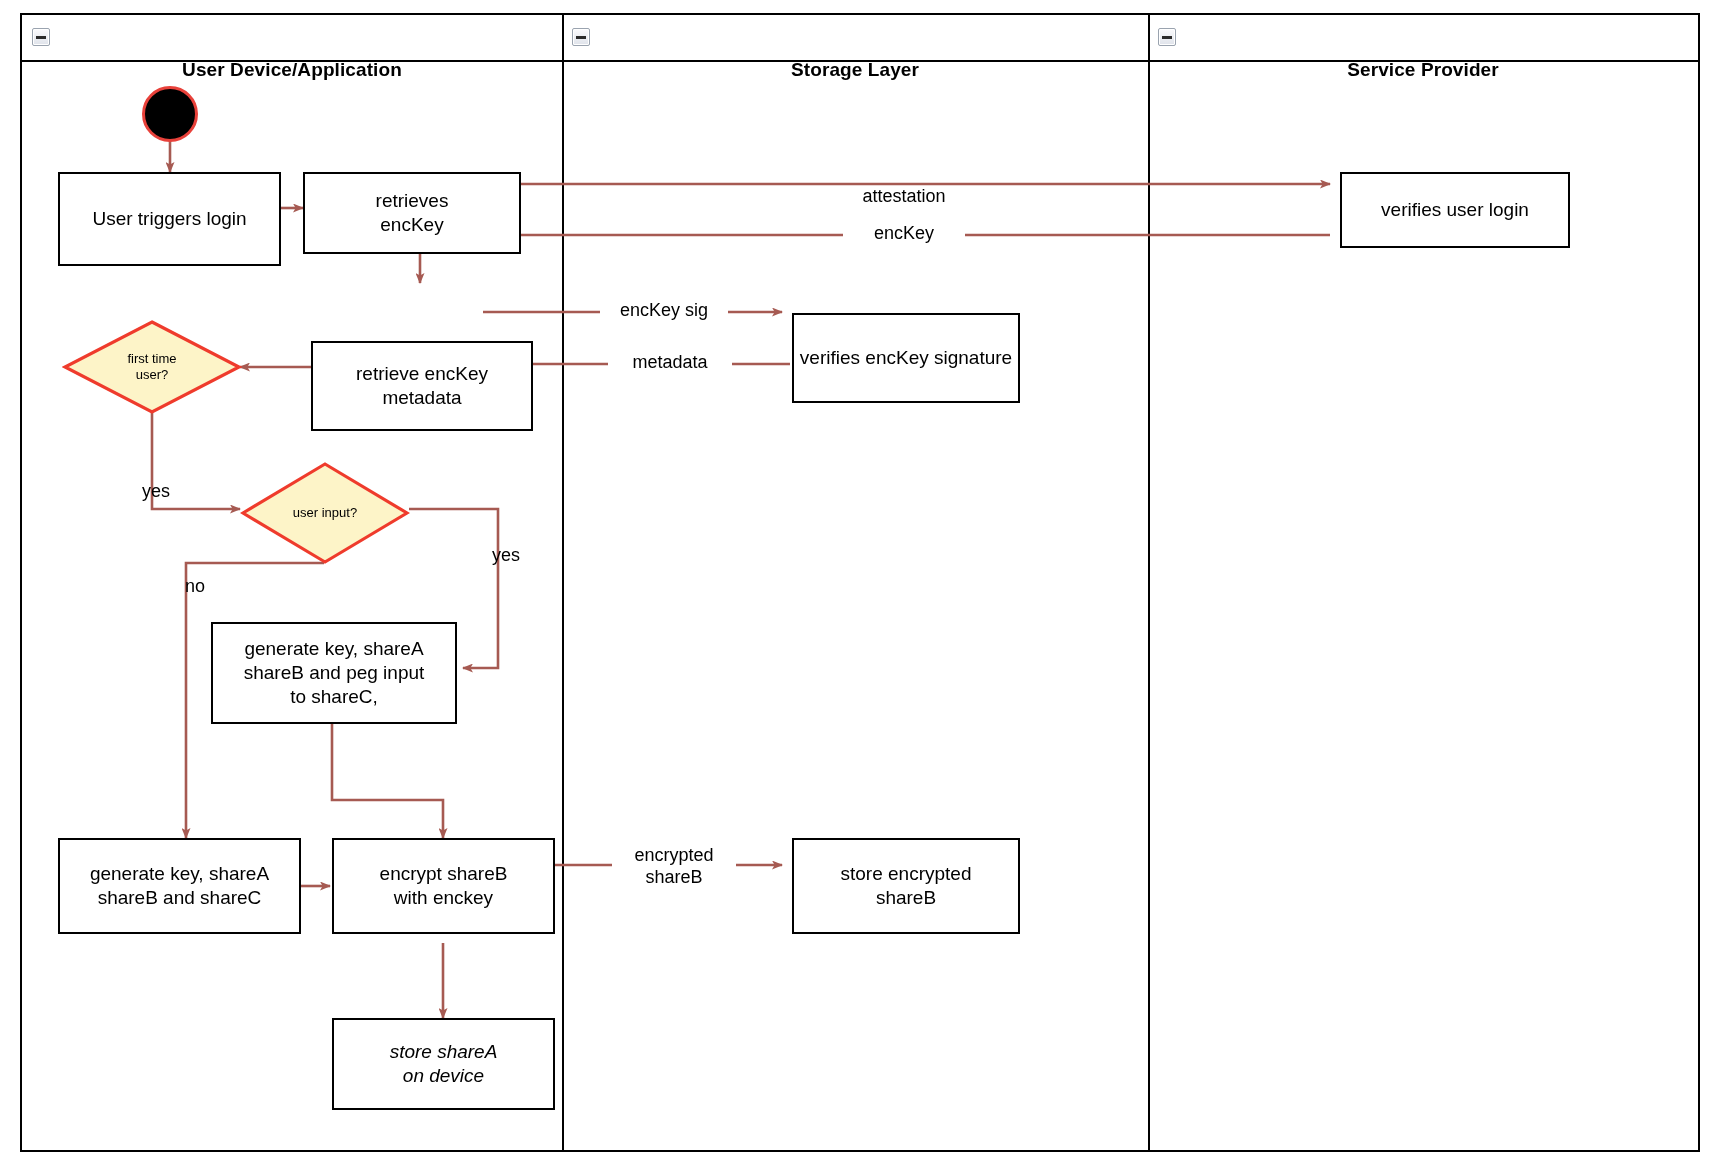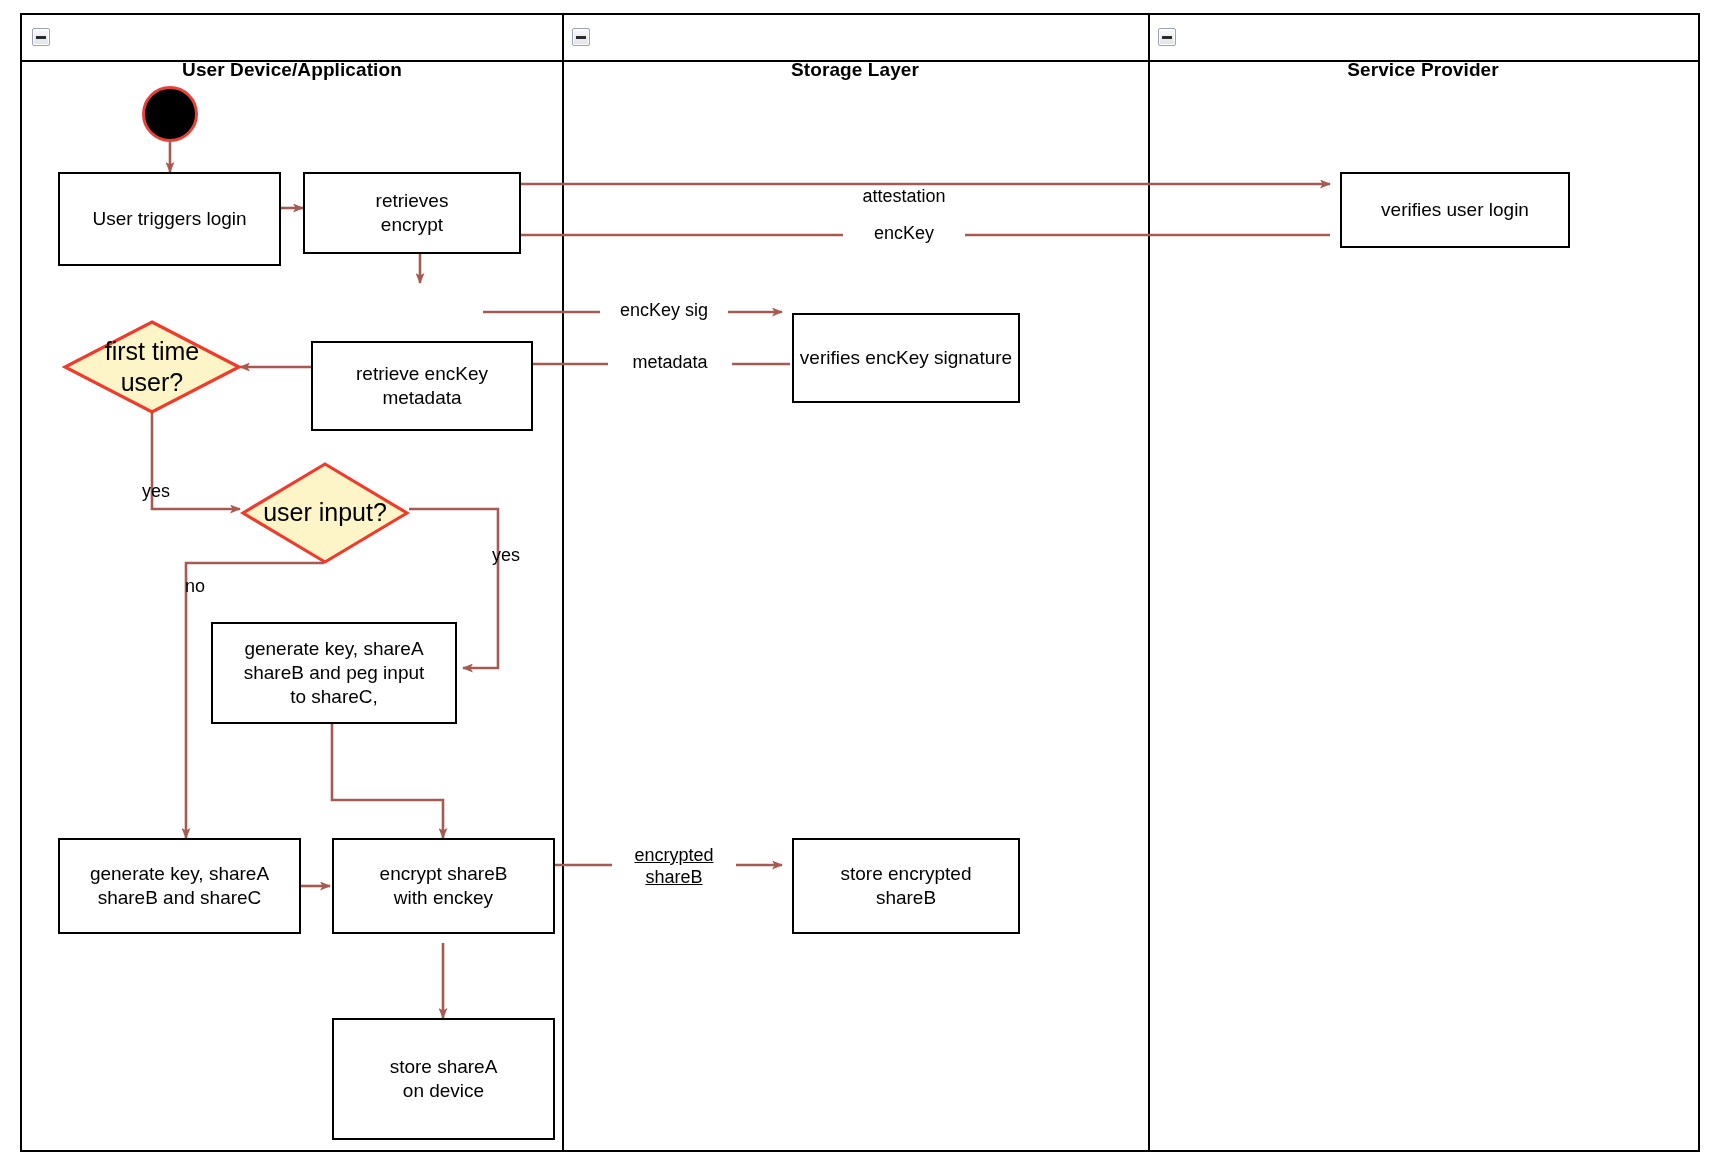--- a/index.html
+++ b/index.html
@@ -29,21 +29,21 @@
   .node span{display:block;white-space:pre-line;}
   .node.overflow{overflow:visible;white-space:nowrap;}
 
   .start-node{position:absolute;border-radius:50%;background:#000;
         border:3px solid #e8413a;box-sizing:border-box;}
 
   .decision{position:absolute;}
   .decision svg{position:absolute;left:0;top:0;}
   .decision .dlabel{position:absolute;left:0;top:0;width:100%;height:100%;
         display:flex;align-items:center;justify-content:center;text-align:center;
-        font-size:25px;line-height:1.25;color:#000;white-space:pre-line;}
+        font-size:13px;line-height:1.25;color:#000;white-space:pre-line;}
 
   
   #edges{position:absolute;left:0;top:0;width:1720px;height:1170px;pointer-events:none;}
 
   .edge-label{position:absolute;font-size:18px;color:#000;background:#fff;
         padding:0 3px;text-align:center;line-height:1.2;white-space:pre-line;}
 </style>
 </head>
 <body>
 
@@ -111,32 +111,32 @@
     </g>
   </svg>
 
   <div class="edge-label" style="left:843px;top:172px;width:116px;margin-top:14px;">attestation</div>
   <div class="edge-label" style="left:843px;top:223px;width:116px;">encKey</div>
   <div class="edge-label" style="left:600px;top:300px;width:122px;">encKey sig</div>
   <div class="edge-label" style="left:608px;top:352px;width:118px;">metadata</div>
   <div class="edge-label" style="left:130px;top:481px;width:46px;background:transparent;">yes</div>
   <div class="edge-label" style="left:480px;top:545px;width:46px;background:transparent;">yes</div>
   <div class="edge-label" style="left:172px;top:576px;width:40px;background:transparent;">no</div>
-  <div class="edge-label" style="left:612px;top:845px;width:118px;text-decoration:underline;">encrypted
+  <div class="edge-label" style="left:612px;top:845px;width:118px;">encrypted
 shareB</div>
 
   <div class="start-node" style="left:142px;top:86px;width:56px;height:56px;"></div>
 
   <div class="node" style="left:58px;top:172px;width:223px;height:94px;">
     <span>User triggers login</span>
   </div>
 
   <div class="node" style="left:303px;top:172px;width:218px;height:82px;">
     <span>retrieves
-encrypt</span>
+encKey</span>
   </div>
 
   <div class="node" style="left:311px;top:313px;width:222px;height:90px;margin-top:28px;">
     <span>retrieve encKey
 metadata</span>
   </div>
 
   <div class="decision" style="left:62px;top:319px;width:180px;height:96px;">
     <svg width="180" height="96" viewBox="0 0 180 96" xmlns="http://www.w3.org/2000/svg">
       <polygon points="90,3 177,48 90,93 3,48" fill="#fdf4c8" stroke="#ef3b2c" stroke-width="3.2"></polygon>
@@ -161,21 +161,21 @@
   <div class="node" style="left:58px;top:838px;width:243px;height:96px;">
     <span>generate key, shareA
 shareB and shareC</span>
   </div>
 
   <div class="node" style="left:332px;top:838px;width:223px;height:96px;">
     <span>encrypt shareB
 with enckey</span>
   </div>
 
-  <div class="node" style="left:332px;top:1018px;width:223px;height:122px;">
+  <div class="node" style="left:332px;top:1018px;width:223px;height:92px;font-style:italic;">
     <span>store shareA
 on device</span>
   </div>
 
   <div class="node overflow" style="left:792px;top:313px;width:228px;height:90px;">
     <span>verifies encKey signature</span>
   </div>
 
   <div class="node" style="left:792px;top:838px;width:228px;height:96px;">
     <span>store encrypted

